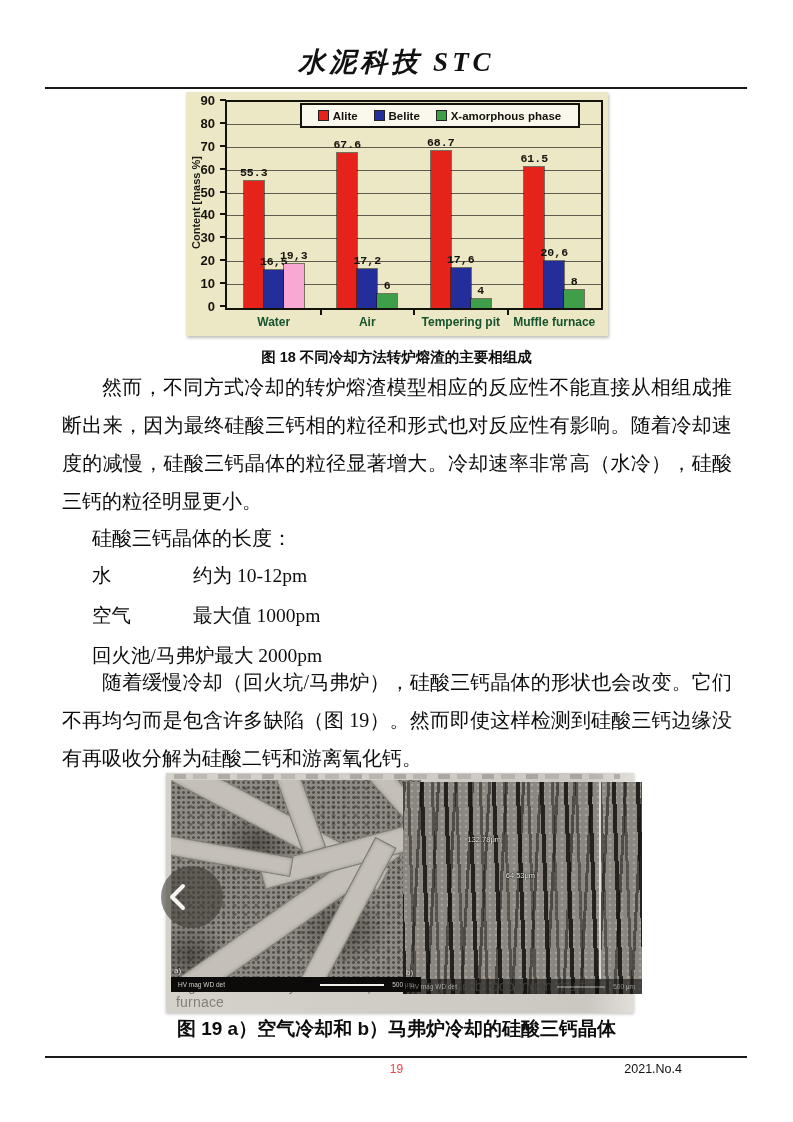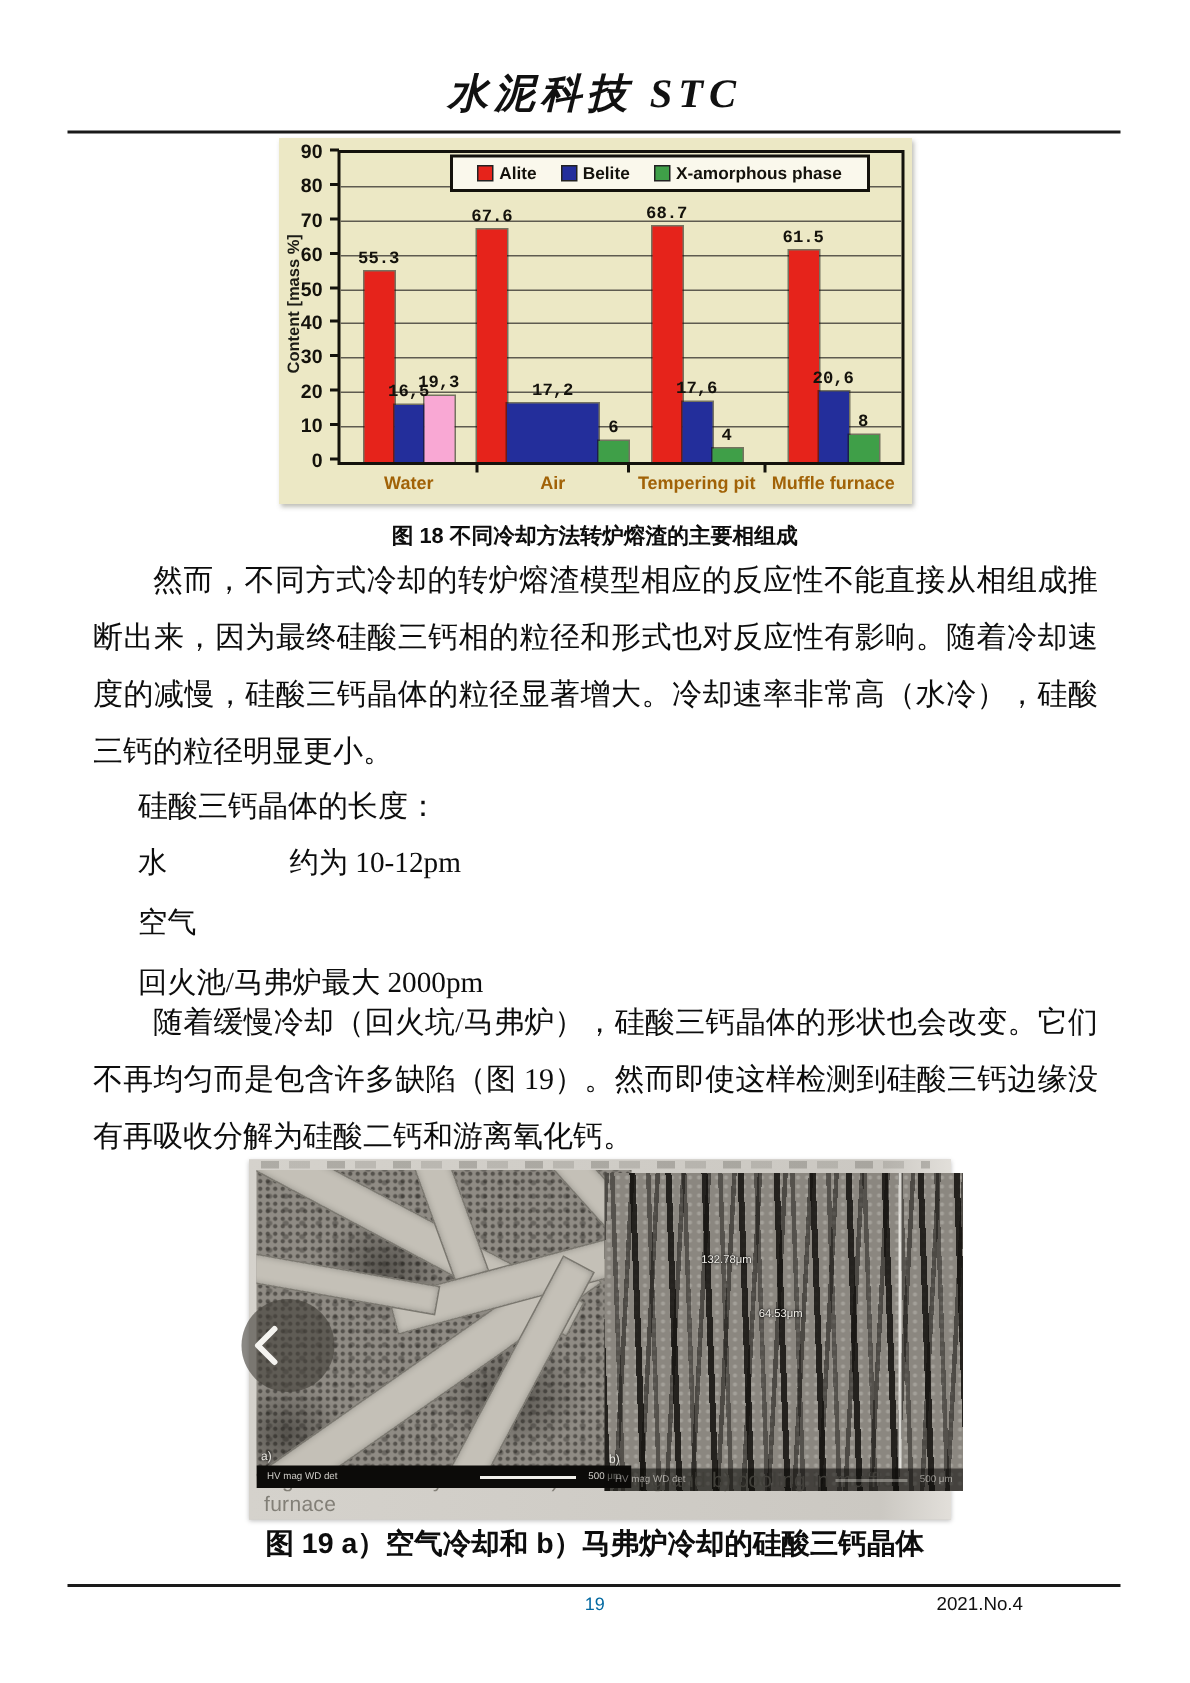--- a/index.html
+++ b/index.html
@@ -26,21 +26,21 @@
   .plot{position:absolute;left:39px;top:8px;width:374px;height:206px;border:2px solid #14120c;}
   .gridline{position:absolute;left:0;right:0;height:1px;background:#5e5b50;z-index:1;}
   .chart-groups{position:absolute;left:0;right:0;top:0;bottom:0;display:flex;z-index:2;}
   .bar-group{flex:1;position:relative;display:flex;align-items:flex-end;justify-content:center;}
   .bar-group::after{content:"";position:absolute;right:-1px;bottom:-7px;width:2px;height:5px;background:#14120c;}
   .bar-group:last-child::after{display:none;}
   .bar{position:relative;width:20px;box-shadow:0 0 0 1px rgba(20,18,12,.55);}
   .bar-label{position:absolute;top:-15px;left:50%;transform:translateX(-50%);
     font-weight:bold;font-size:11.5px;color:#14120c;white-space:nowrap;font-family:Liberation Mono, monospace;}
   .xlabel{position:absolute;bottom:-21px;left:-20px;right:-20px;text-align:center;
-    font-weight:bold;font-size:12px;color:#a16207;}
+    font-weight:bold;font-size:12px;color:#14532d;}
   .legend{position:absolute;left:114px;top:11px;width:276px;height:21px;background:#faf8ec;
     border:2px solid #14120c;display:flex;align-items:center;justify-content:space-evenly;
     font-weight:bold;font-size:11.5px;color:#14120c;z-index:3;}
   .legend-item{display:flex;align-items:center;}
   .swatch{display:inline-block;width:9px;height:9px;margin-right:5px;box-shadow:0 0 0 1px #222;}
 
   
   .fig-caption{position:absolute;left:0;width:100%;text-align:center;
     font-family:"Liberation Sans","DejaVu Sans",sans-serif;font-weight:bold;color:#0d0d0d;}
   .fig18-caption{top:348px;font-size:14.5px;}
@@ -95,21 +95,21 @@
   .photo-caption{position:absolute;left:10px;bottom:3px;font-family:"Liberation Sans",sans-serif;
     font-size:14px;color:#827f77;letter-spacing:.2px;}
 
   
   .nav-prev{position:absolute;left:161px;top:866px;width:62px;height:62px;border-radius:50%;
     background:rgba(66,63,57,.62);z-index:6;border:none;padding:0;cursor:pointer;}
   .nav-prev svg{position:absolute;left:6px;top:17px;}
 
   
   .page-number{position:absolute;top:1062px;left:0;width:100%;text-align:center;
-    font-family:"Liberation Sans",sans-serif;font-size:12px;color:#0369a1;}
+    font-family:"Liberation Sans",sans-serif;font-size:12px;color:#ef4444;}
   .issue{position:absolute;top:1062px;right:111px;
     font-family:"Liberation Sans",sans-serif;font-size:12.5px;color:#111;}
 </style>
 </head>
 <body>
 
 <div class="page">
 
   <div class="journal-title">水泥科技 STC</div>
   <div class="rule rule-top"></div>
@@ -157,21 +157,21 @@
             </div>
             <div class="bar" style="height: 21.4444%; background: #f9a8d4;">
               <span class="bar-label">19,3</span>
             </div>
             <span class="xlabel">Water</span>
           </div>
           <div class="bar-group">
             <div class="bar" style="height: 75.1111%; background: rgb(230, 35, 27);">
               <span class="bar-label">67.6</span>
             </div>
-            <div class="bar" style="height: 19.1111%; background: rgb(35, 46, 155); padding-left: 41px;">
+            <div class="bar" style="height: 19.1111%; background: rgb(35, 46, 155);">
               <span class="bar-label">17,2</span>
             </div>
             <div class="bar" style="height: 6.66667%; background: rgb(63, 159, 72);">
               <span class="bar-label">6</span>
             </div>
             <span class="xlabel">Air</span>
           </div>
           <div class="bar-group">
             <div class="bar" style="height: 76.3333%; background: rgb(230, 35, 27);">
               <span class="bar-label">68.7</span>
@@ -217,20 +217,21 @@
 
   <p class="body-par p1">然而，不同方式冷却的转炉熔渣模型相应的反应性不能直接从相组成推断出来，因为最终硅酸三钙相的粒径和形式也对反应性有影响。随着冷却速度的减慢，硅酸三钙晶体的粒径显著增大。冷却速率非常高（水冷），硅酸三钙的粒径明显更小。</p>
   <p class="lengths-heading">硅酸三钙晶体的长度：</p>
 
   <div class="len-row row1">
     <span class="lab">水</span>
     <span class="val">约为 10-12pm</span>
   </div>
   <div class="len-row row2">
     <span class="lab">空气</span>
+    <span class="val">最大值 1000pm</span>
   </div>
   <div class="len-row row3">
     <span class="lab">回火池/马弗炉</span>
     <span class="val">最大 2000pm</span>
   </div>
 
   <p class="body-par p2">随着缓慢冷却（回火坑/马弗炉），硅酸三钙晶体的形状也会改变。它们不再均匀而是包含许多缺陷（图 19）。然而即使这样检测到硅酸三钙边缘没有再吸收分解为硅酸二钙和游离氧化钙。</p>
 
   <div class="photo">
     <div class="top-strip"></div>

